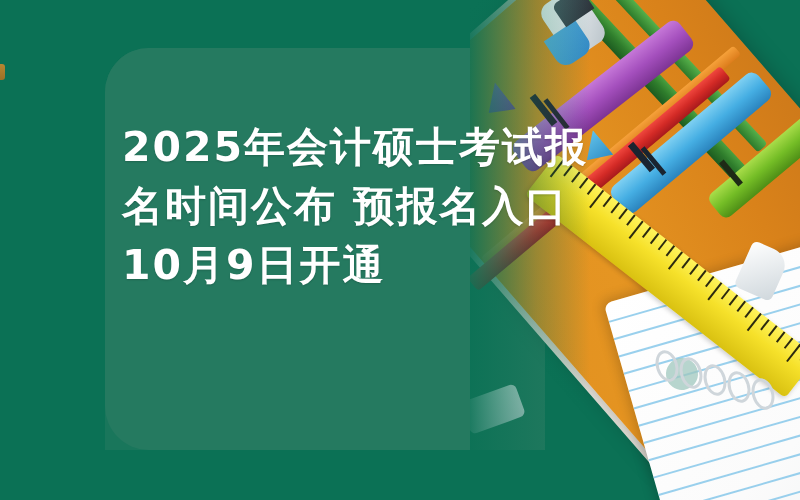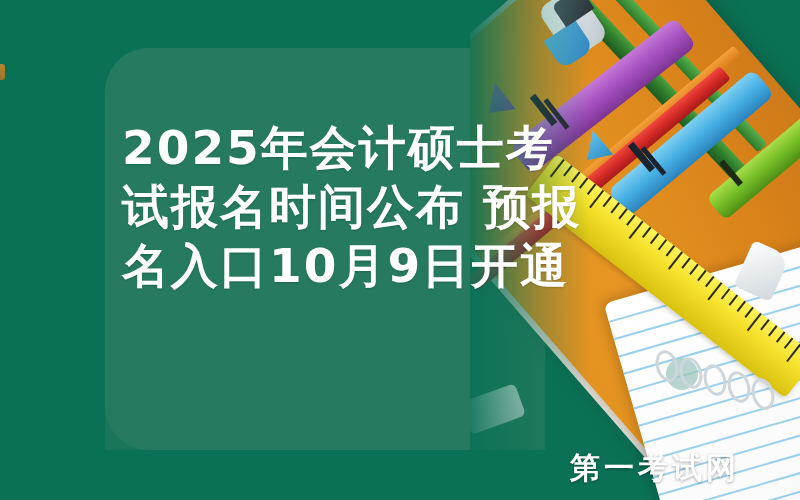--- a/index.html
+++ b/index.html
@@ -269,21 +269,21 @@
     pointer-events:none;
   }
 
   
   #headline{
     position:absolute;
     left:122px;top:118px;
     width:470px;
     color:#ffffff;
     font-family:"DejaVu Sans","Liberation Sans",sans-serif;
-    font-size:47px;
+    font-size:41px;
     font-weight:700;
     line-height:59px;
     letter-spacing:2px;
     text-shadow:0 1px 2px rgba(0,0,0,.18);
     white-space:pre-wrap;
   }
 
   
   #watermark{
     position:absolute;
@@ -400,15 +400,14 @@
         <div class="ring" style="position: absolute; left: 234px; top: 364px;"></div>
         <div class="ring" style="position: absolute; left: 258px; top: 371px;"></div>
         <div class="ring" style="position: absolute; left: 282px; top: 378px;"></div>
       </div>
 
     <div class="collage-fade"></div>
   </div>
 
   <div id="headline">2025年会计硕士考试报名时间公布 预报名入口10月9日开通</div>
 
-  <div id="watermark">第一考试网</div>
 
 </div>
 
 </body></html>

